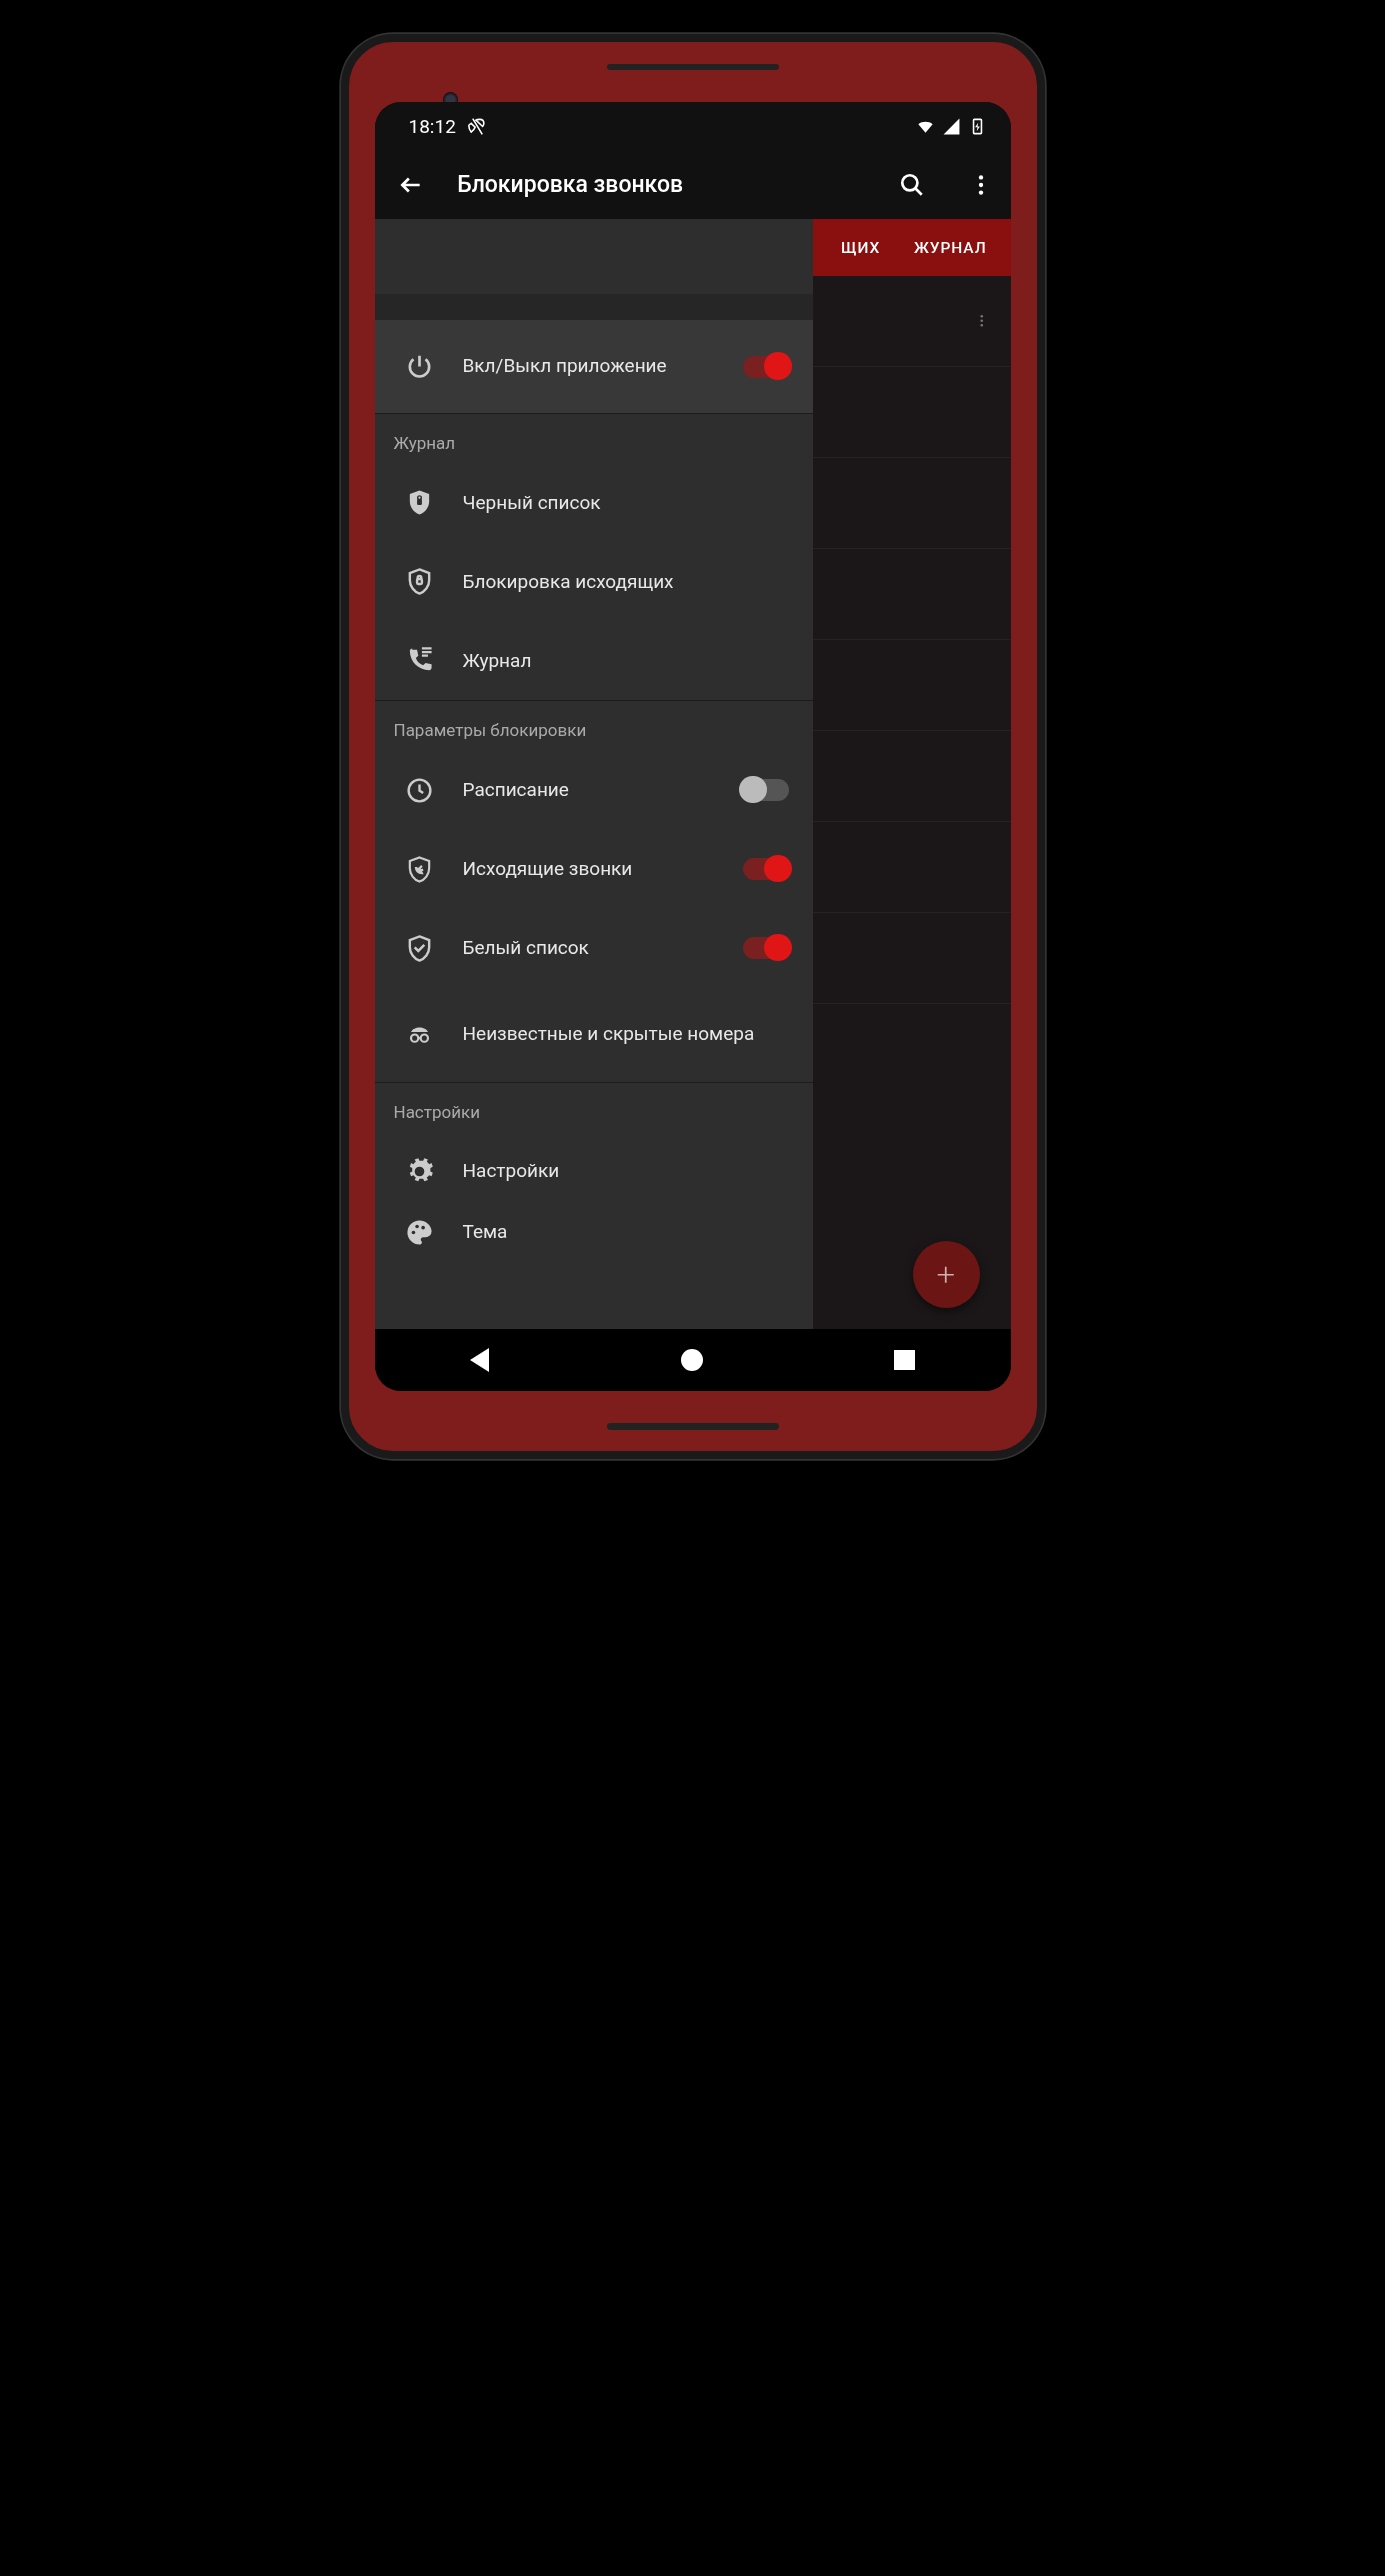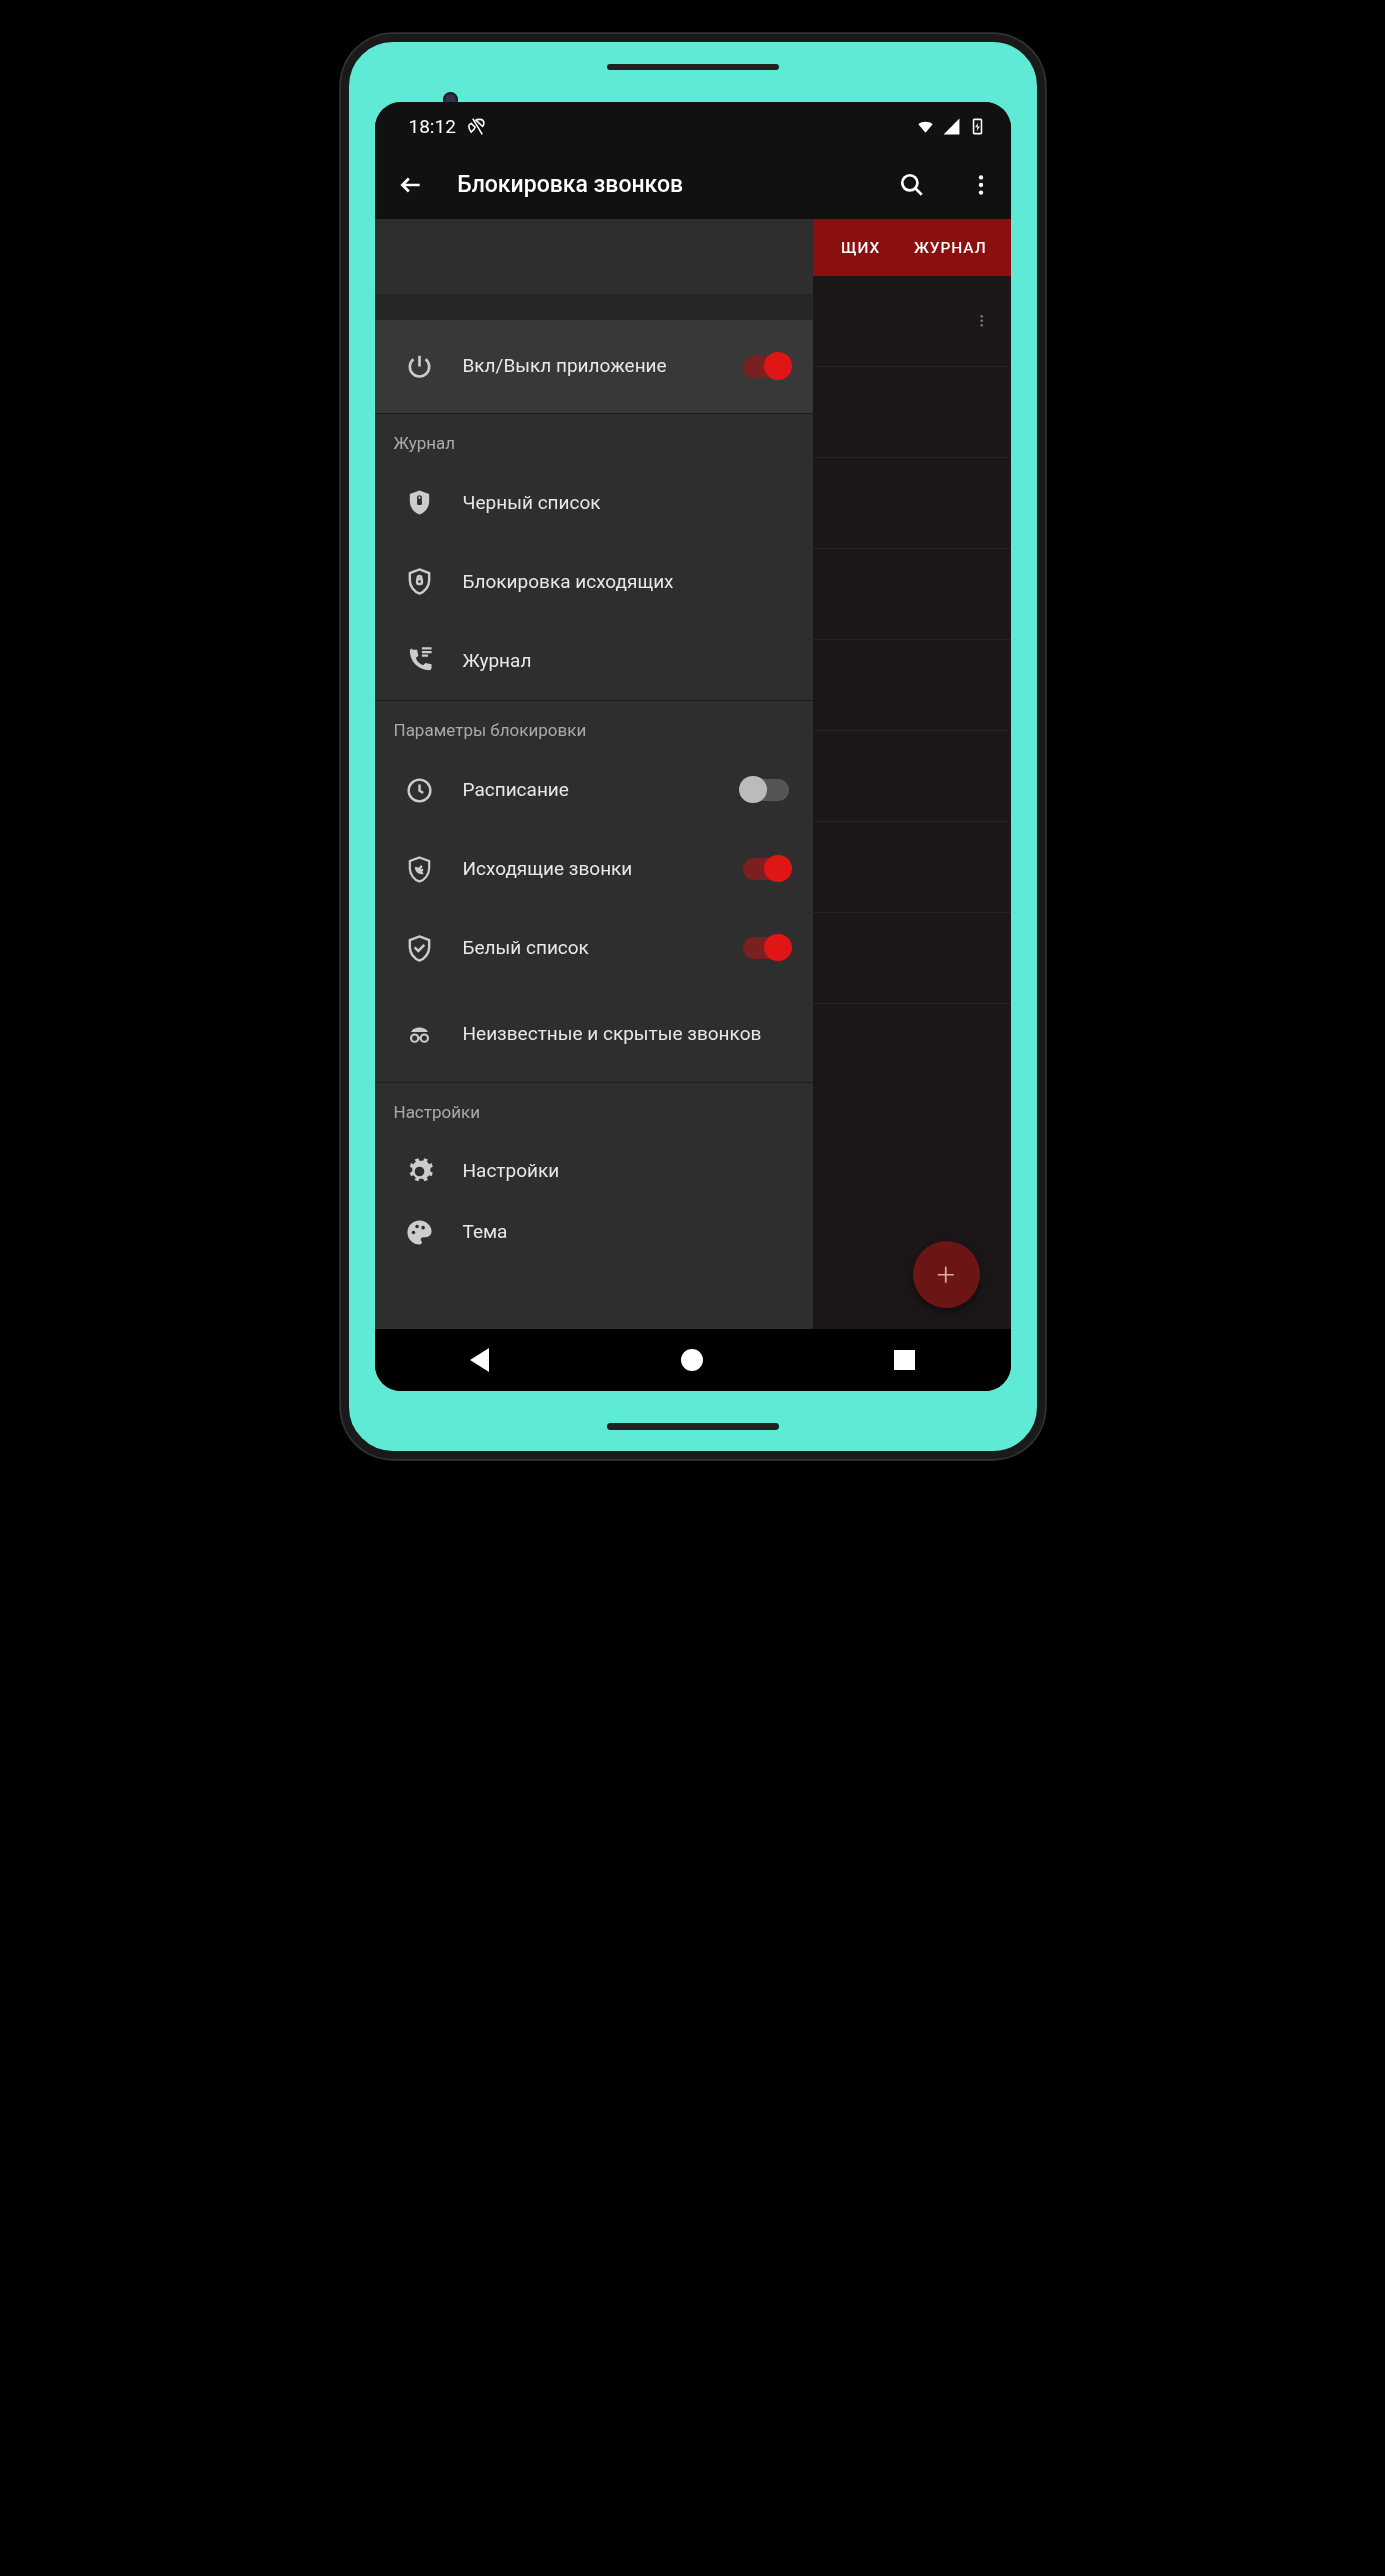--- a/index.html
+++ b/index.html
@@ -8,21 +8,21 @@
     font-family: Roboto, Arial, sans-serif;
     display: flex;
     justify-content: center;
     align-items: flex-start;
     min-height: 2576px;
     width: 1385px;
   }
   .phone-frame {
     width: 704px;
     height: 1425px;
-    background: #5eead4;
+    background: #7f1d1d;
     border-radius: 52px;
     border: 8.6px solid #1a1a1a;
     margin-top: 34px;
     position: relative;
     overflow: hidden;
     box-shadow: 0 0 0 1.7px #333;
   }
   .phone-speaker {
     position: absolute;
     top: 21.5px;
@@ -367,21 +367,21 @@
 
         <div class="drawer-item tall">
           <div class="icon">
             <svg viewBox="0 0 24 24" fill="#ccc">
                 <path d="M5 10c2-5 12-5 14 0H5z"></path>
                 <circle cx="8" cy="15" r="3" fill="none" stroke="#ccc" stroke-width="1.8"></circle>
                 <circle cx="16" cy="15" r="3" fill="none" stroke="#ccc" stroke-width="1.8"></circle>
                 <path d="M11 15h2" stroke="#ccc" stroke-width="1.8"></path>
               </svg>
           </div>
-          <div class="label multi">Неизвестные и скрытые звонков</div>
+          <div class="label multi">Неизвестные и скрытые номера</div>
         </div>
 
         <div class="drawer-divider"></div>
 
         <div class="drawer-section-header">Настройки</div>
 
         <div class="drawer-item">
           <div class="icon">
             <svg viewBox="0 0 24 24" fill="#ccc">
                 <path d="M12 8a4 4 0 100 8 4 4 0 000-8zm9 4l2 1-1 3-2-1a9 9 0 01-2 2l1 2-3 1-1-2h-3l-1 2-3-1 1-2a9 9 0 01-2-2l-2 1-1-3 2-1v-3l-2-1 1-3 2 1a9 9 0 012-2l-1-2 3-1 1 2h3l1-2 3 1-1 2a9 9 0 012 2l2-1 1 3-2 1v3z"></path>

